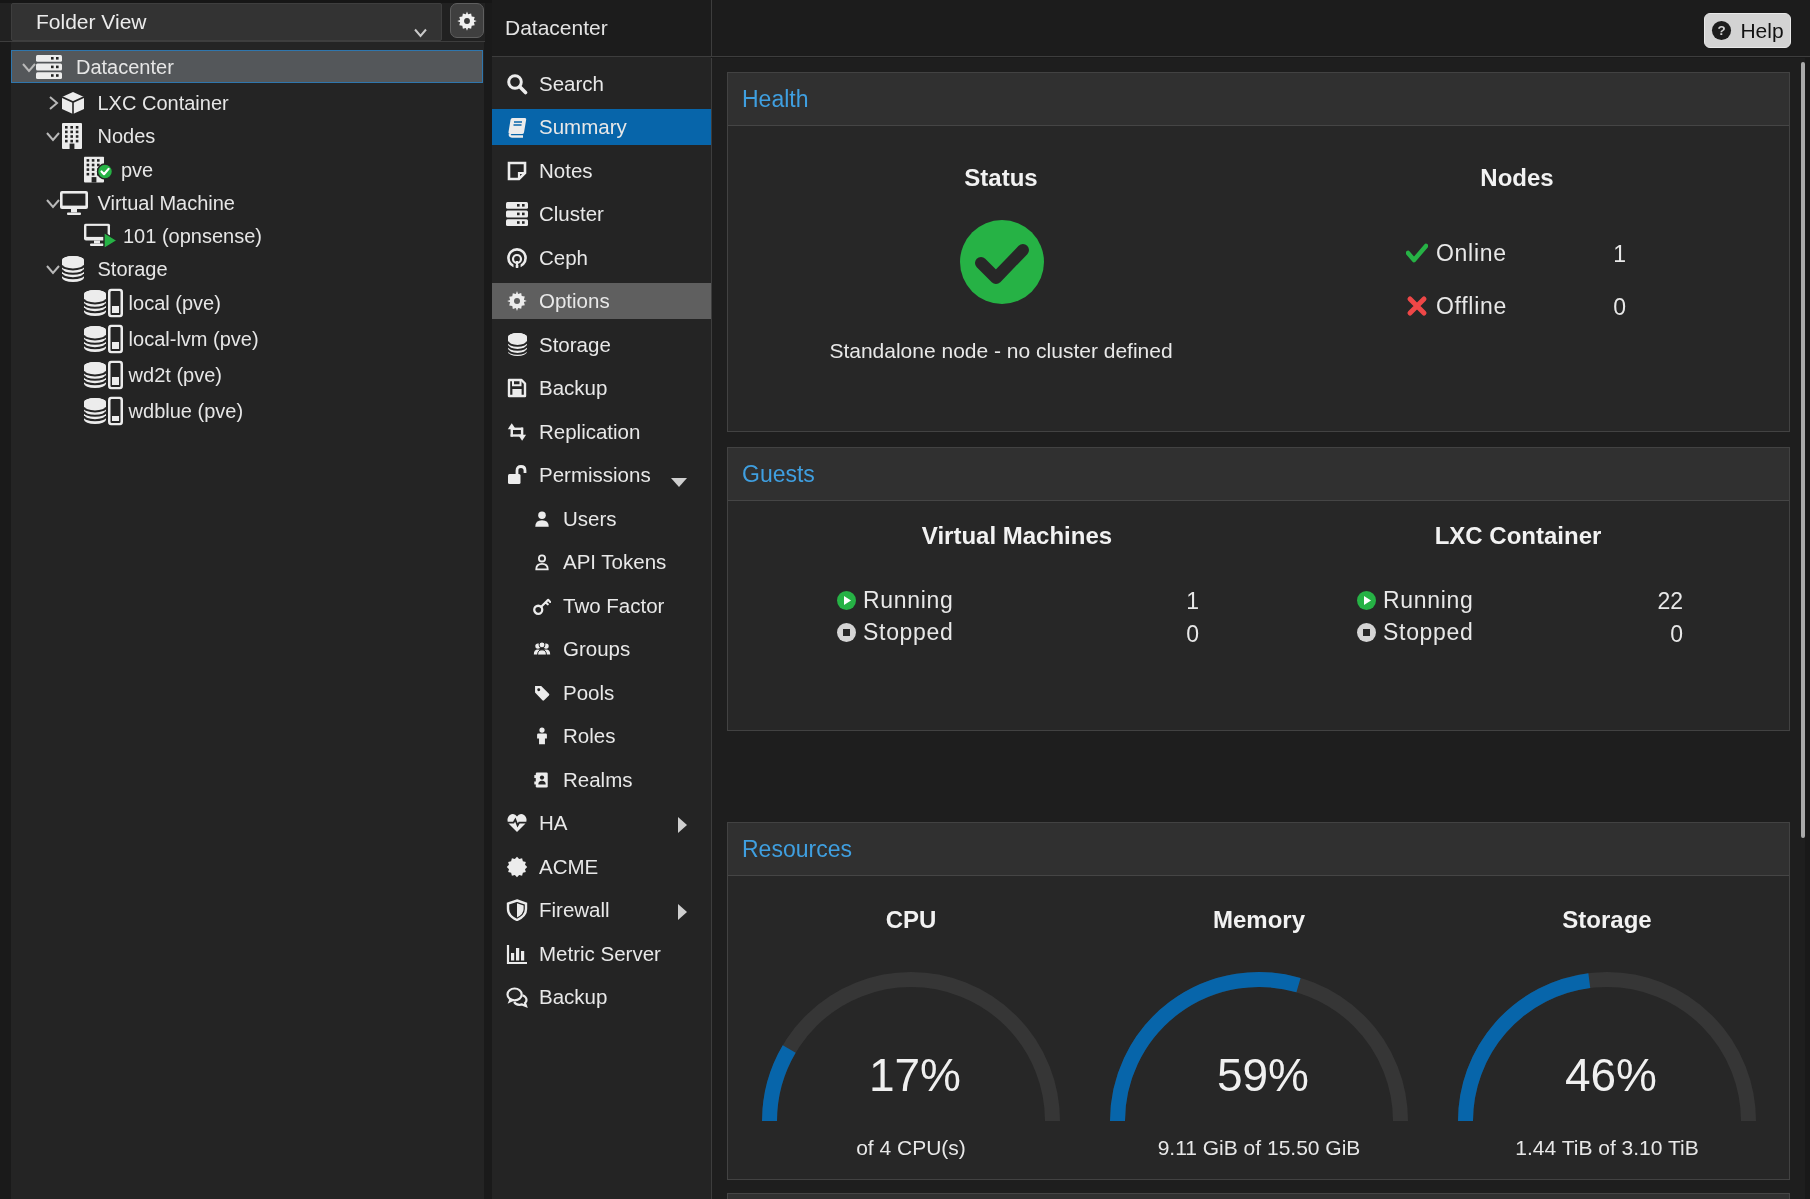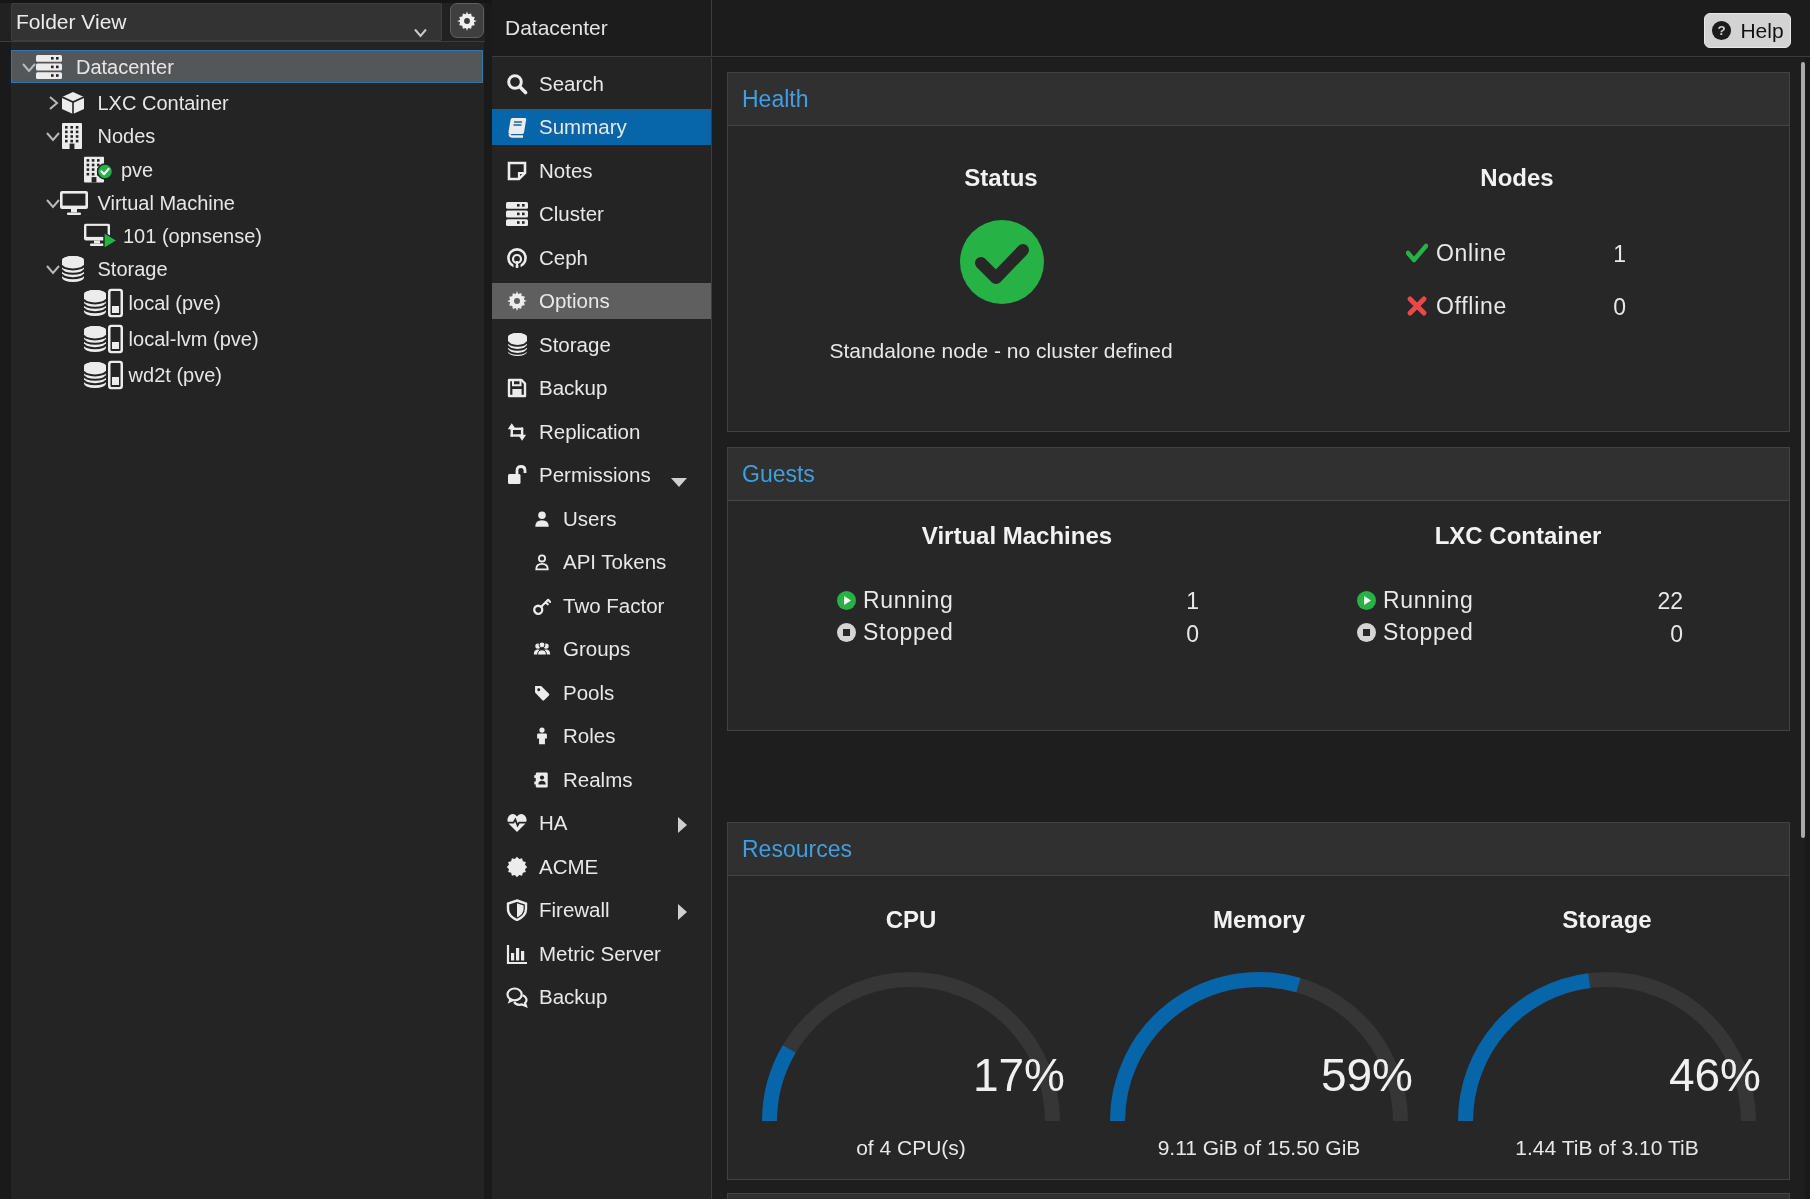--- a/index.html
+++ b/index.html
@@ -1,19 +1,19 @@
 <!DOCTYPE html>
 <html><head>
 <meta charset="utf-8">
 <style>
 * { margin:0; padding:0; box-sizing:border-box; }
 html,body { width:1810px; height:1199px; background:#1a1a1a; font-family:"Liberation Sans",sans-serif; overflow:hidden; position:relative; }
 .abs { position:absolute; }
 
-#combo { left:11px; top:3px; width:431px; height:38px; background:#333333; border:1px solid #3e3e3e; border-radius:2px; color:#ececec; font-size:21px; line-height:36px; padding-left:4px; }
+#combo { left:11px; top:3px; width:431px; height:38px; background:#333333; border:1px solid #3e3e3e; border-radius:2px; color:#ececec; font-size:21px; line-height:36px; padding-left:24px; }
 #combo .chev { position:absolute; right:13px; top:11px; }
 #gearbtn { left:450px; top:3px; width:34px; height:35px; background:#3f3f3f; border:1px solid #5f5f5f; border-radius:7px; color:#f0f0f0; text-align:center; }
 #tbline { left:0px; top:41px; width:485px; height:1px; background:#3d3d3d; }
 #tree { left:11px; top:42px; width:473px; height:1157px; background:#242424; }
 .trow { position:absolute; left:0; width:473px; height:33px; display:flex; align-items:center; color:#e6e6e6; font-size:20px; }
 .trow svg { flex:none; }
 
 #nav { left:492px; top:0px; width:219px; height:1199px; background:#242424; }
 #navhead { position:absolute; left:0; top:0; width:219px; height:57px; background:#1c1c1c; border-bottom:1px solid #3d3d3d; color:#e3e3e3; font-size:21px; line-height:56px; padding-left:13px; }
 .nitem { position:absolute; left:0; width:219px; height:43.5px; }
@@ -29,21 +29,21 @@
 #helpbtn { left:1704px; top:13px; width:87px; height:35px; background:#d3d3d3; border:1px solid #e8e8e8; border-radius:6px; color:#111; font-size:21px; display:flex; align-items:center; justify-content:center; gap:8px; }
 .panel { position:absolute; background:#272727; border:1px solid #424242; }
 .phead { position:absolute; left:0; top:0; right:0; height:53px; background:#303030; border-bottom:1px solid #454545; color:#3f9fe0; font-size:23px; line-height:52px; padding-left:14px; }
 .bhdr { position:absolute; color:#f2f2f2; font-size:24px; font-weight:bold; text-align:center; }
 .btxt { position:absolute; color:#e8e8e8; font-size:21px; }
 .kv { position:absolute; color:#e8e8e8; font-size:23px; display:flex; align-items:center; letter-spacing:0.7px; }
 .kval { position:absolute; color:#e8e8e8; font-size:23px; text-align:right; }
 #scrollbar { left:1801px; top:62px; width:4px; height:776px; background:#a9a9a9; border-radius:2px; }
 #nextpanel { left:727px; top:1193px; width:1063px; height:6px; background:#303030; border:1px solid #454545; border-bottom:none; }
 .gtitle { position:absolute; color:#f2f2f2; font-size:24px; font-weight:bold; text-align:center; width:300px; }
-.gpct { position:absolute; color:#f0f0f0; font-size:46px; text-align:right; width:300px; }
+.gpct { position:absolute; color:#f0f0f0; font-size:46px; text-align:center; width:300px; }
 .gsub { position:absolute; color:#e8e8e8; font-size:21px; text-align:center; width:400px; }
 </style>
 </head>
 <body>
 
 <div class="abs" style="left:0;top:0;width:1810px;height:3px;background:#161616"></div>
 
 <div class="abs" style="left:0;top:3px;width:485px;height:38px;background:#212121"></div>
 <div class="abs" id="combo">Folder View<span class="chev"><svg width="15" height="15" viewBox="0 0 15 15">
         <path d="M2 4.5 L7.5 11 L13 4.5" fill="none" stroke="#c9c9c9" stroke-width="2"></path>
@@ -229,20 +229,38 @@
           <path d="M0 18.0 A 11.0 4.2 0 0 0 22 18.0" stroke="#242424" stroke-width="2" fill="none"></path>
         </svg>
       </span>
       <span style="position:absolute;left:97px;top:50%;transform:translateY(-50%);margin-top:0px;display:flex;">
         <svg width="15" height="29" viewBox="0 0 15 29">
           <rect x="1.25" y="1.25" width="12.5" height="26.5" rx="2.5" fill="none" stroke="#ececec" stroke-width="2.5"></rect>
           <rect x="4" y="16.5" width="7" height="8" fill="#ececec"></rect>
         </svg>
       </span>
       <span style="position:absolute;left:117.6px;top:50%;transform:translateY(-50%);white-space:nowrap;">wd2t (pve)</span>
+    </div>
+<div class="trow" style="top:352.8px;">
+      <span style="position:absolute;left:73px;top:50%;transform:translateY(-50%);margin-top:0px;display:flex;">
+        <svg width="22" height="26" viewBox="0 0 22 26">
+          <path d="M0 4.2 A 11.0 4.2 0 0 1 22 4.2 L 22 21.8 A 11.0 4.2 0 0 1 0 21.8 Z" fill="#ececec"></path>
+          <ellipse cx="11.0" cy="4.2" rx="11.0" ry="4.2" fill="#ececec"></ellipse>
+          <path d="M0 9.2 A 11.0 4.2 0 0 0 22 9.2" stroke="#242424" stroke-width="2" fill="none"></path>
+          <path d="M0 13.6 A 11.0 4.2 0 0 0 22 13.6" stroke="#242424" stroke-width="2" fill="none"></path>
+          <path d="M0 18.0 A 11.0 4.2 0 0 0 22 18.0" stroke="#242424" stroke-width="2" fill="none"></path>
+        </svg>
+      </span>
+      <span style="position:absolute;left:97px;top:50%;transform:translateY(-50%);margin-top:0px;display:flex;">
+        <svg width="15" height="29" viewBox="0 0 15 29">
+          <rect x="1.25" y="1.25" width="12.5" height="26.5" rx="2.5" fill="none" stroke="#ececec" stroke-width="2.5"></rect>
+          <rect x="4" y="19.5" width="7" height="5" fill="#ececec"></rect>
+        </svg>
+      </span>
+      <span style="position:absolute;left:117.6px;top:50%;transform:translateY(-50%);white-space:nowrap;">wdblue (pve)</span>
     </div>
 </div>
 
 <div class="abs" id="nav">
   <div id="navhead">Datacenter</div>
   <div class="nitem" style="top:64.0px;">
       <div class="nbar">
         <span class="nic">
           <svg width="22" height="22" viewBox="0 0 22 22">
             <circle cx="9" cy="9" r="6.3" fill="none" stroke="#ececec" stroke-width="3"></circle>

